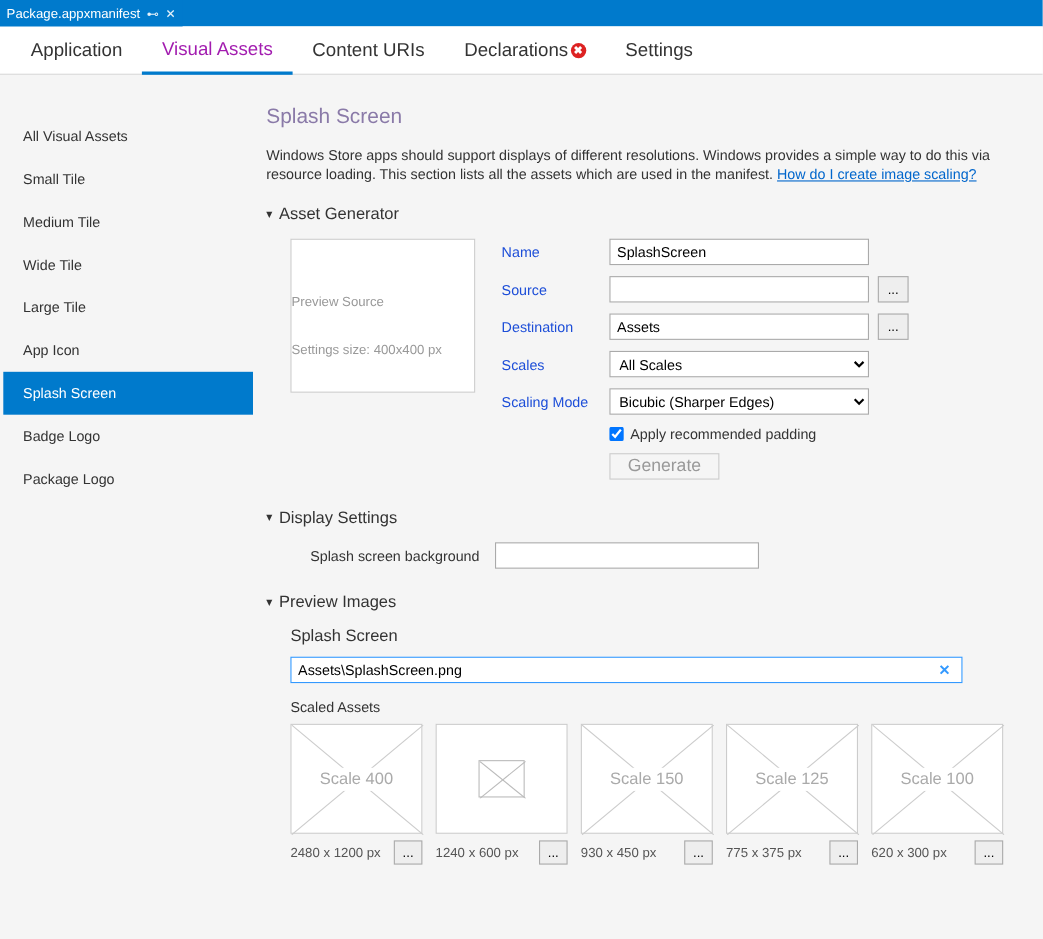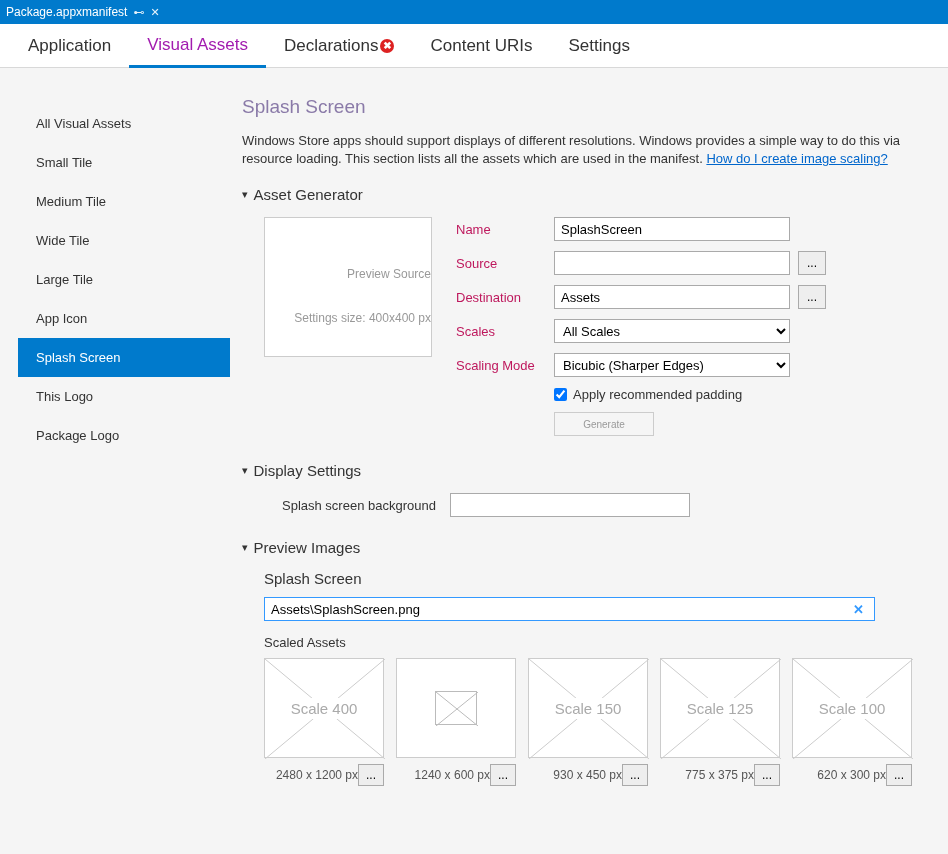--- a/index.html
+++ b/index.html
@@ -11,64 +11,64 @@
     .doc-tab .pin-icon, .doc-tab .close-icon { font-size: 11px; cursor: pointer; opacity: .9; }
     
     
     .topnav { background: #fff; border-bottom: 1px solid #d8d8d8; display: flex; height: 44px; padding-left: 10px; }
     .topnav-item { display: flex; align-items: center; padding: 0 18px; font-size: 17px; color: #333; cursor: pointer; position: relative; }
     .topnav-item.active { border-bottom: 3px solid #007acc; color: #a21caf; margin-bottom: -1px; }
     .error-icon { display: inline-flex; width: 14px; height: 14px; border-radius: 50%; background: #d22; color: #fff; align-items: center; justify-content: center; font-size: 10px; font-weight: bold; margin-left: 2px; }
     
     
     .content { display: flex; height: calc(100% - 68px); }
-    .sidebar { width: 230px; padding: 36px 0 0 18px; }
+    .sidebar { width: 230px; padding: 36px 0 0 3px; }
     .side-item { display: block; padding: 12px 18px; font-size: 13px; color: #333; cursor: pointer; }
     .side-item.selected { background: #007acc; color: #fff; }
     .main { flex: 1; padding: 28px 12px 20px 12px; overflow-y: auto; font-size: 13px; color: #333; }
     
     h1 { font-size: 19px; font-weight: 400; color: #8a7aa8; margin-bottom: 14px; }
     .intro { font-size: 13px; color: #333; line-height: 1.4; margin-bottom: 18px; }
     .intro a { color: #0066cc; text-decoration: underline; cursor: pointer; }
     
     .section-header { display: flex; align-items: center; gap: 6px; font-size: 15px; color: #333; margin: 8px 0 14px 0; cursor: pointer; }
     .chevron { font-size: 11px; }
     
     
     .gen-row { display: flex; gap: 24px; margin-left: 22px; }
-    .preview-box { width: 168px; height: 140px; border: 1px solid #ccc; background: #fff; display: flex; flex-direction: column; align-items: flex-end; justify-content: center; color: #999; font-size: 12px; text-align: center; gap: 30px; }
+    .preview-box { width: 168px; height: 140px; border: 1px solid #ccc; background: #fff; display: flex; flex-direction: column; align-items: flex-start; justify-content: center; color: #999; font-size: 12px; text-align: center; gap: 30px; }
     .preview-box .line1 { margin-top: 18px; }
     
     .form-grid { display: grid; grid-template-columns: 90px 236px 32px; row-gap: 10px; column-gap: 8px; align-items: center; }
-    .form-grid label { font-size: 13px; color: #be185d; }
+    .form-grid label { font-size: 13px; color: #1d4ed8; }
     .form-grid input[type=text] { height: 24px; border: 1px solid #aaa; padding: 0 6px; font-size: 13px; width: 100%; background: #fff; }
     .form-grid select { height: 24px; border: 1px solid #aaa; padding: 0 4px; font-size: 13px; width: 100%; background: #fff; }
     .browse-btn { width: 28px; height: 24px; border: 1px solid #aaa; background: #eee; cursor: pointer; font-size: 12px; }
     .checkbox-row { grid-column: 2 / 4; display: flex; align-items: center; gap: 6px; font-size: 13px; }
-    .generate-btn { grid-column: 2 / 3; width: 100px; height: 24px; border: 1px solid #ccc; background: #f5f5f5; color: #999; cursor: default; font-size: 10px; }
+    .generate-btn { grid-column: 2 / 3; width: 100px; height: 24px; border: 1px solid #ccc; background: #f5f5f5; color: #999; cursor: default; font-size: 16px; }
     
     
     .ds-row { display: flex; align-items: center; gap: 14px; margin: 8px 0 22px 40px; }
     .ds-row input { width: 240px; height: 24px; border: 1px solid #aaa; padding: 0 6px; }
     
     
     .pi-area { margin-left: 22px; }
     .pi-subtitle { font-size: 15px; margin-bottom: 10px; }
     .path-input { width: 611px; height: 24px; border: 1px solid #3399ff; padding: 0 6px; font-size: 13px; position: relative; display: flex; align-items: center; background: #fff; }
     .path-input input { border: none; outline: none; flex: 1; font-size: 13px; }
     .path-input .clear-x { color: #3399ff; cursor: pointer; font-weight: bold; padding: 0 4px; }
     
     .scaled-label { margin: 14px 0 8px 0; font-size: 13px; }
     .thumbs { display: flex; gap: 12px; }
     .thumb { width: 120px; }
     .thumb-box { width: 120px; height: 100px; border: 1px solid #ccc; background: #fff; position: relative; display: flex; align-items: center; justify-content: center; color: #aaa; font-size: 15px; }
     .thumb-box svg { position: absolute; top: 0; left: 0; }
     .thumb-box .scale-text { position: relative; z-index: 1; background: #fff; padding: 2px 4px; }
     .thumb-box .mini { width: 42px; height: 34px; border: 1px solid #bbb; position: relative; z-index: 1; background: #fff; }
-    .thumb-footer { display: flex; align-items: center; justify-content: flex-end; margin-top: 6px; font-size: 12px; color: #555; }
+    .thumb-footer { display: flex; align-items: center; justify-content: space-between; margin-top: 6px; font-size: 12px; color: #555; }
     .thumb-footer .browse-btn { width: 26px; height: 22px; }
   </style>
 </head>
 <body>
 
 <div class="tab-bar">
   <div class="doc-tab">
     <span>Package.appxmanifest</span>
     <span class="pin-icon">⊷</span>
     <span class="close-icon">✕</span>
@@ -76,42 +76,42 @@
 </div>
 
 <div class="topnav">
   <div class="topnav-item">
       <span>Application</span>
     </div>
   <div class="topnav-item active">
       <span>Visual Assets</span>
     </div>
   <div class="topnav-item">
+      <span>Content URIs</span>
+    </div>
+  <div class="topnav-item">
       <span>Declarations</span>
       <span class="error-icon">✖</span>
-    </div>
-  <div class="topnav-item">
-      <span>Content URIs</span>
     </div>
   <div class="topnav-item">
       <span>Settings</span>
     </div>
 </div>
 
 <div class="content">
 
   <div class="sidebar">
     <span class="side-item">All Visual Assets</span>
     <span class="side-item">Small Tile</span>
     <span class="side-item">Medium Tile</span>
     <span class="side-item">Wide Tile</span>
     <span class="side-item">Large Tile</span>
     <span class="side-item">App Icon</span>
     <span class="side-item selected">Splash Screen</span>
-    <span class="side-item">This Logo</span>
+    <span class="side-item">Badge Logo</span>
     <span class="side-item">Package Logo</span>
   </div>
 
   <div class="main">
     <h1>Splash Screen</h1>
     <p class="intro">
       <span>Windows Store apps should support displays of different resolutions. Windows provides a simple way to do this via resource loading. This section lists all the assets which are used in the manifest. </span><a>How do I create image scaling?</a>
     </p>
 
     <div class="section-header">

